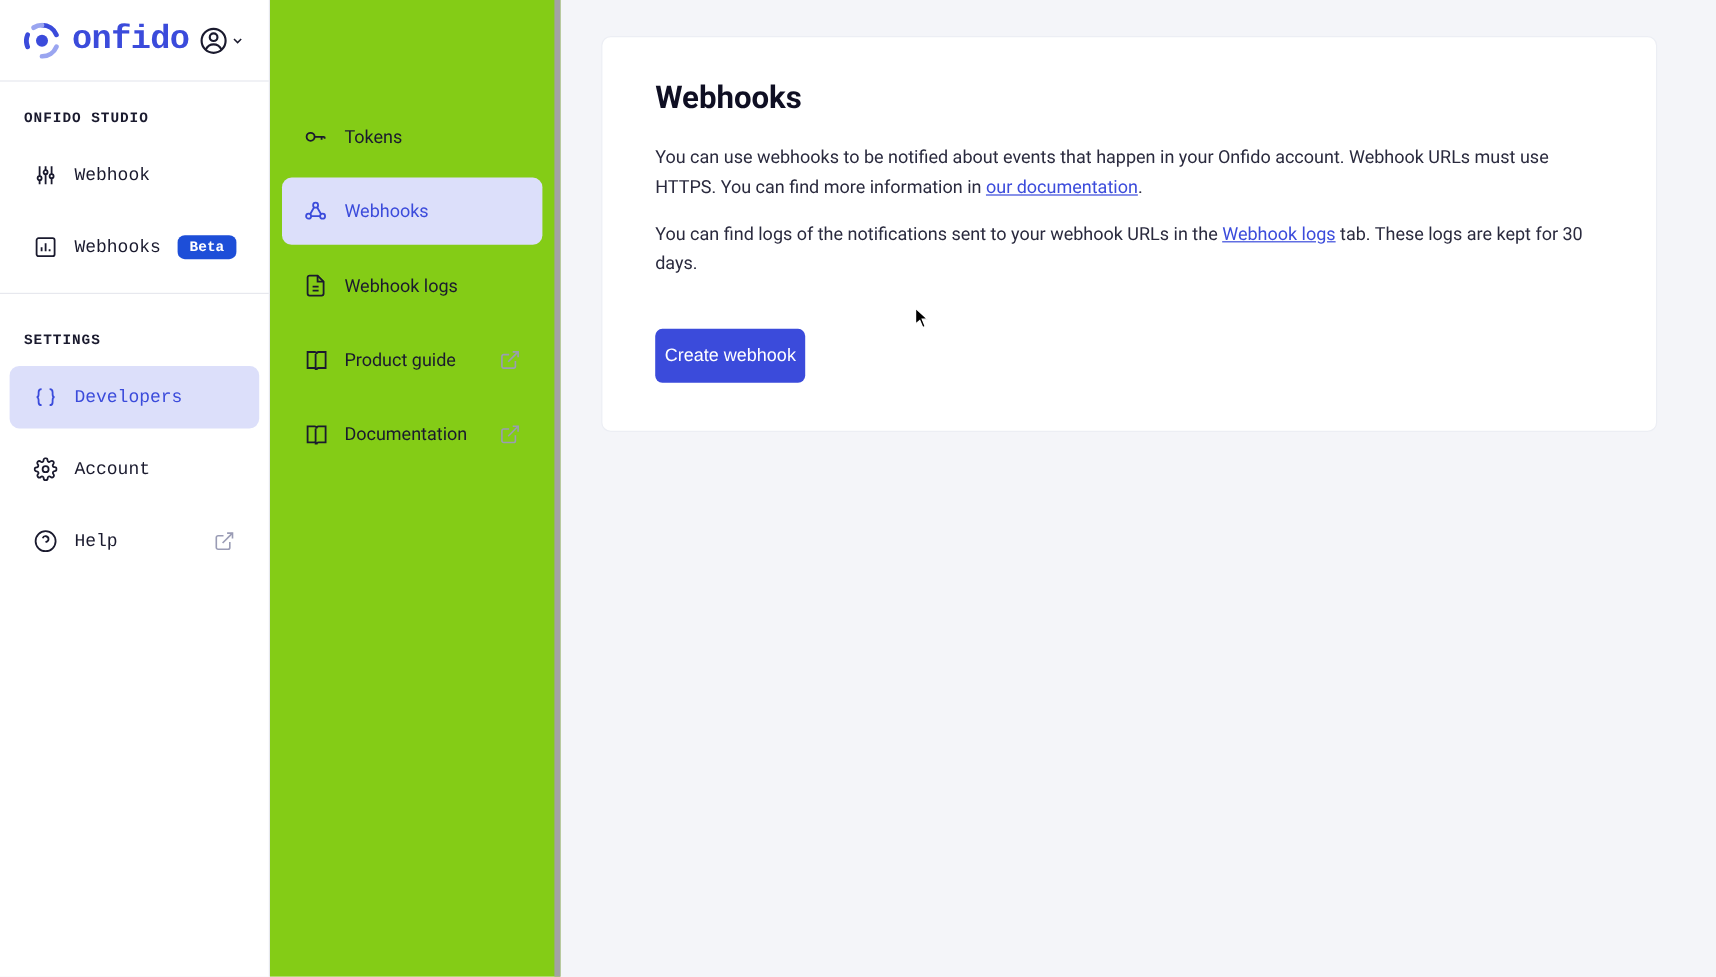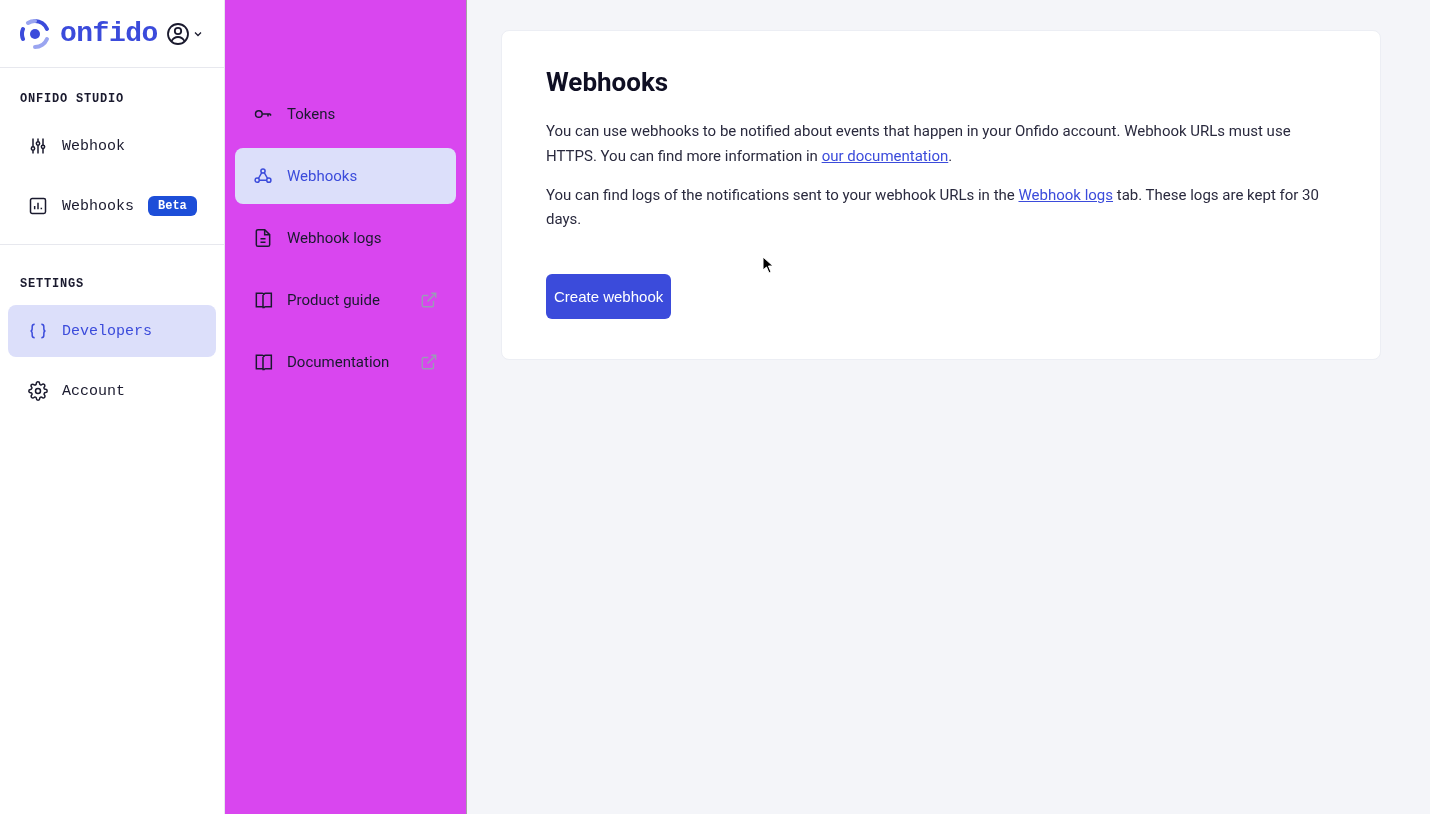--- a/index.html
+++ b/index.html
@@ -87,22 +87,22 @@
   }
   .divider {
     height: 1px;
     background: #e7e8ee;
     margin: 8px 0;
   }
 
   
   .sidebar-secondary {
     width: 242px;
-    background: #d946ef;
-    border-right: 1px solid #a3a3a3;
+    background: #84cc16;
+    border-right: 5px solid #a3a3a3;
     padding-top: 80px;
   }
   .sub-item {
     display: flex;
     align-items: center;
     gap: 14px;
     padding: 18px 18px;
     margin: 6px 10px;
     font-size: 15px;
     color: #1a1a2e;
@@ -232,20 +232,33 @@
   </div>
 
   <div class="nav-item">
     <svg width="20" height="20" viewBox="0 0 24 24" fill="none" stroke="#1a1a2e" stroke-width="1.8">
         <circle cx="12" cy="12" r="3"></circle>
         <path d="M19.4 15a1.65 1.65 0 0 0 .33 1.82l.06.06a2 2 0 1 1-2.83 2.83l-.06-.06a1.65 1.65 0 0 0-1.82-.33 1.65 1.65 0 0 0-1 1.51V21a2 2 0 0 1-4 0v-.09a1.65 1.65 0 0 0-1-1.51 1.65 1.65 0 0 0-1.82.33l-.06.06a2 2 0 1 1-2.83-2.83l.06-.06a1.65 1.65 0 0 0 .33-1.82 1.65 1.65 0 0 0-1.51-1H3a2 2 0 0 1 0-4h.09a1.65 1.65 0 0 0 1.51-1 1.65 1.65 0 0 0-.33-1.82l-.06-.06a2 2 0 1 1 2.83-2.83l.06.06a1.65 1.65 0 0 0 1.82.33h0a1.65 1.65 0 0 0 1-1.51V3a2 2 0 0 1 4 0v.09a1.65 1.65 0 0 0 1 1.51 1.65 1.65 0 0 0 1.82-.33l.06-.06a2 2 0 1 1 2.83 2.83l-.06.06a1.65 1.65 0 0 0-.33 1.82v0a1.65 1.65 0 0 0 1.51 1H21a2 2 0 0 1 0 4h-.09a1.65 1.65 0 0 0-1.51 1z"></path>
       </svg>
     <span>Account</span>
   </div>
 
+  <div class="nav-item">
+    <svg width="20" height="20" viewBox="0 0 24 24" fill="none" stroke="#1a1a2e" stroke-width="1.8">
+        <circle cx="12" cy="12" r="10"></circle>
+        <path d="M9.09 9a3 3 0 0 1 5.83 1c0 2-3 3-3 3"></path>
+        <path d="M12 17h.01"></path>
+      </svg>
+    <span>Help</span>
+    <svg class="ext-icon" width="18" height="18" viewBox="0 0 24 24" fill="none" stroke="currentColor" stroke-width="1.8">
+        <path d="M18 13v6a2 2 0 0 1-2 2H5a2 2 0 0 1-2-2V8a2 2 0 0 1 2-2h6"></path>
+        <path d="M15 3h6v6"></path>
+        <path d="M10 14L21 3"></path>
+      </svg>
+  </div>
 </aside>
 
 <aside class="sidebar-secondary">
 
   <div class="sub-item">
     <svg width="20" height="20" viewBox="0 0 24 24" fill="none" stroke="#1a1a2e" stroke-width="1.8">
         <circle cx="7" cy="12" r="4"></circle>
         <path d="M11 12h10M18 12v3M21 12v2"></path>
       </svg>
     <span>Tokens</span>

